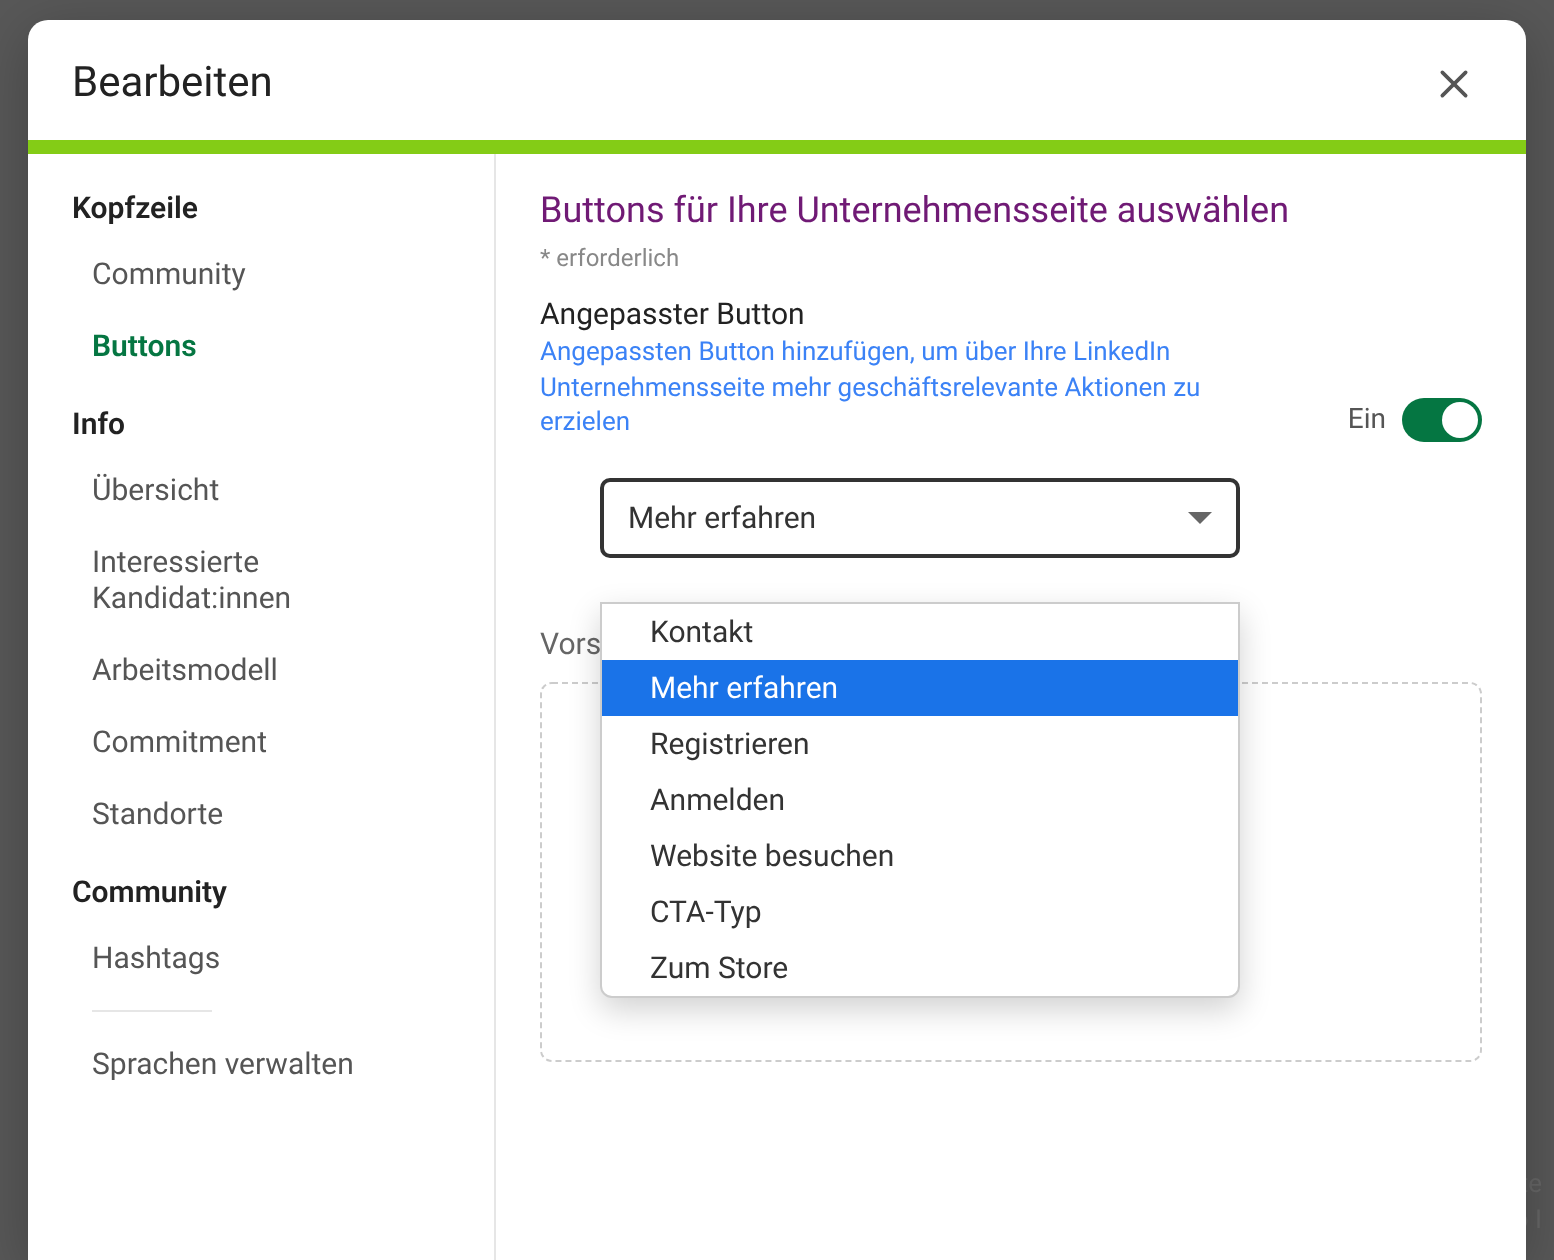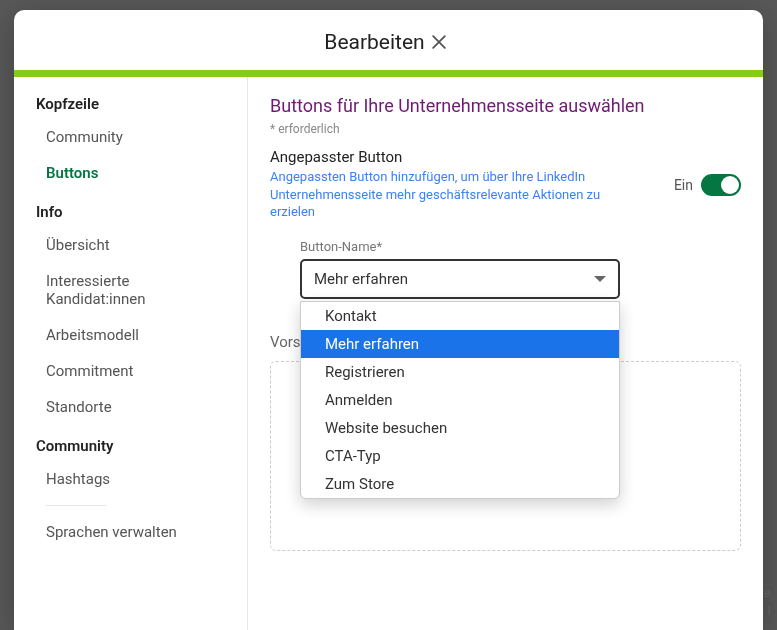--- a/index.html
+++ b/index.html
@@ -25,21 +25,21 @@
     background: #fff;
     border-radius: 10px 10px 0 0;
     display: flex;
     flex-direction: column;
     box-shadow: 0 6px 28px rgba(0,0,0,0.25);
     overflow: hidden;
   }
   .modal-header {
     display: flex;
     align-items: center;
-    justify-content: center;
+    justify-content: space-between;
     padding: 18px 22px 14px 22px;
   }
   .modal-title {
     font-size: 21px;
     font-weight: 400;
     color: #222;
   }
   .close-btn {
     width: 28px; height: 28px;
     display: flex; align-items: center; justify-content: center;
@@ -100,21 +100,21 @@
     color: #701a75;
     margin-bottom: 6px;
   }
   .required-note {
     font-size: 12px;
     color: #888;
     margin-bottom: 12px;
   }
   .row {
     display: flex;
-    align-items: center;
+    align-items: flex-end;
     margin-bottom: 18px;
   }
   .row-text { flex: 1; }
   .row-title { font-size: 15px; color: #222; margin-bottom: 2px; }
   .row-sub { font-size: 13px; color: #3b82f6; line-height: 1.35; max-width: 360px; }
   .toggle-wrap { display: flex; align-items: center; gap: 8px; margin-top: 2px;}
   .toggle-label { font-size: 14px; color: #555; }
   .toggle {
     width: 40px; height: 22px;
     background: #057642;
@@ -253,21 +253,20 @@
         </div>
         <div class="toggle-wrap">
           <span class="toggle-label">Ein</span>
           <div class="toggle">
             <div class="knob"></div>
           </div>
         </div>
       </div>
 
       <div class="field">
-        <div class="field-label">Button-Name*</div>
         <div class="select-box">
           <span>Mehr erfahren</span>
           <span class="caret"></span>
         </div>
 
         <div class="dropdown">
           <div class="dd-option">Kontakt</div>
           <div class="dd-option selected">Mehr erfahren</div>
           <div class="dd-option">Registrieren</div>
           <div class="dd-option">Anmelden</div>

